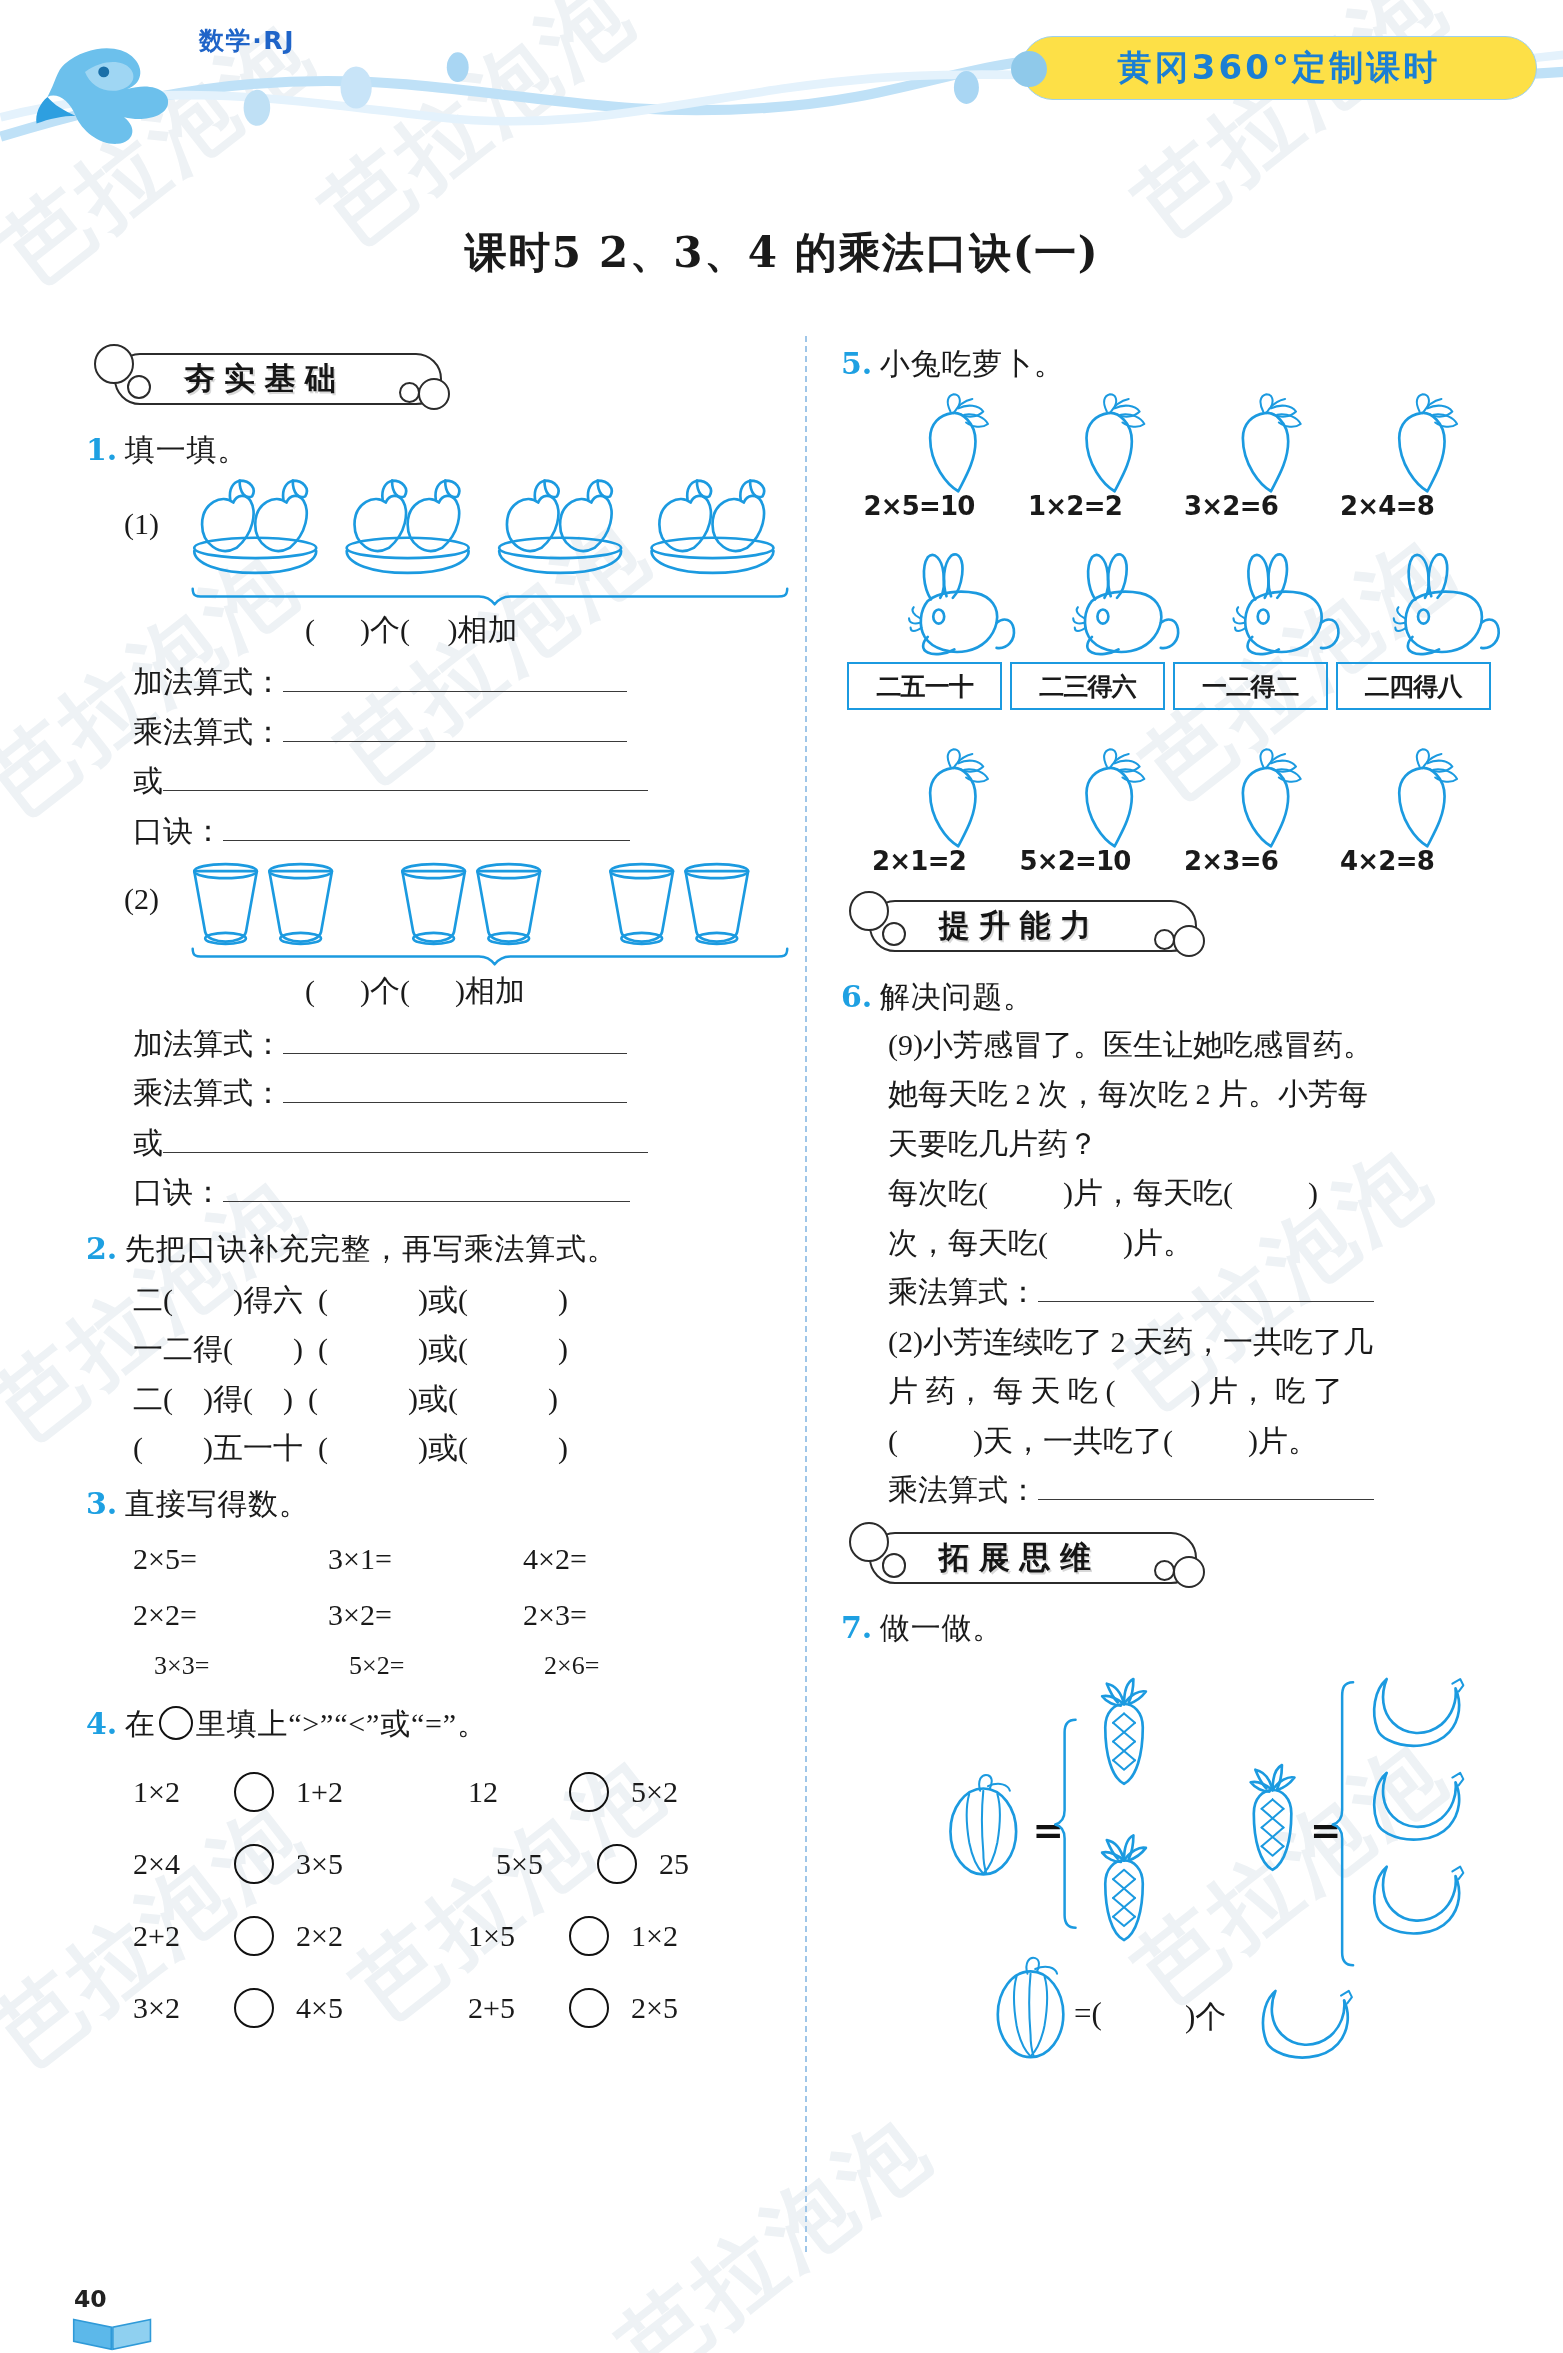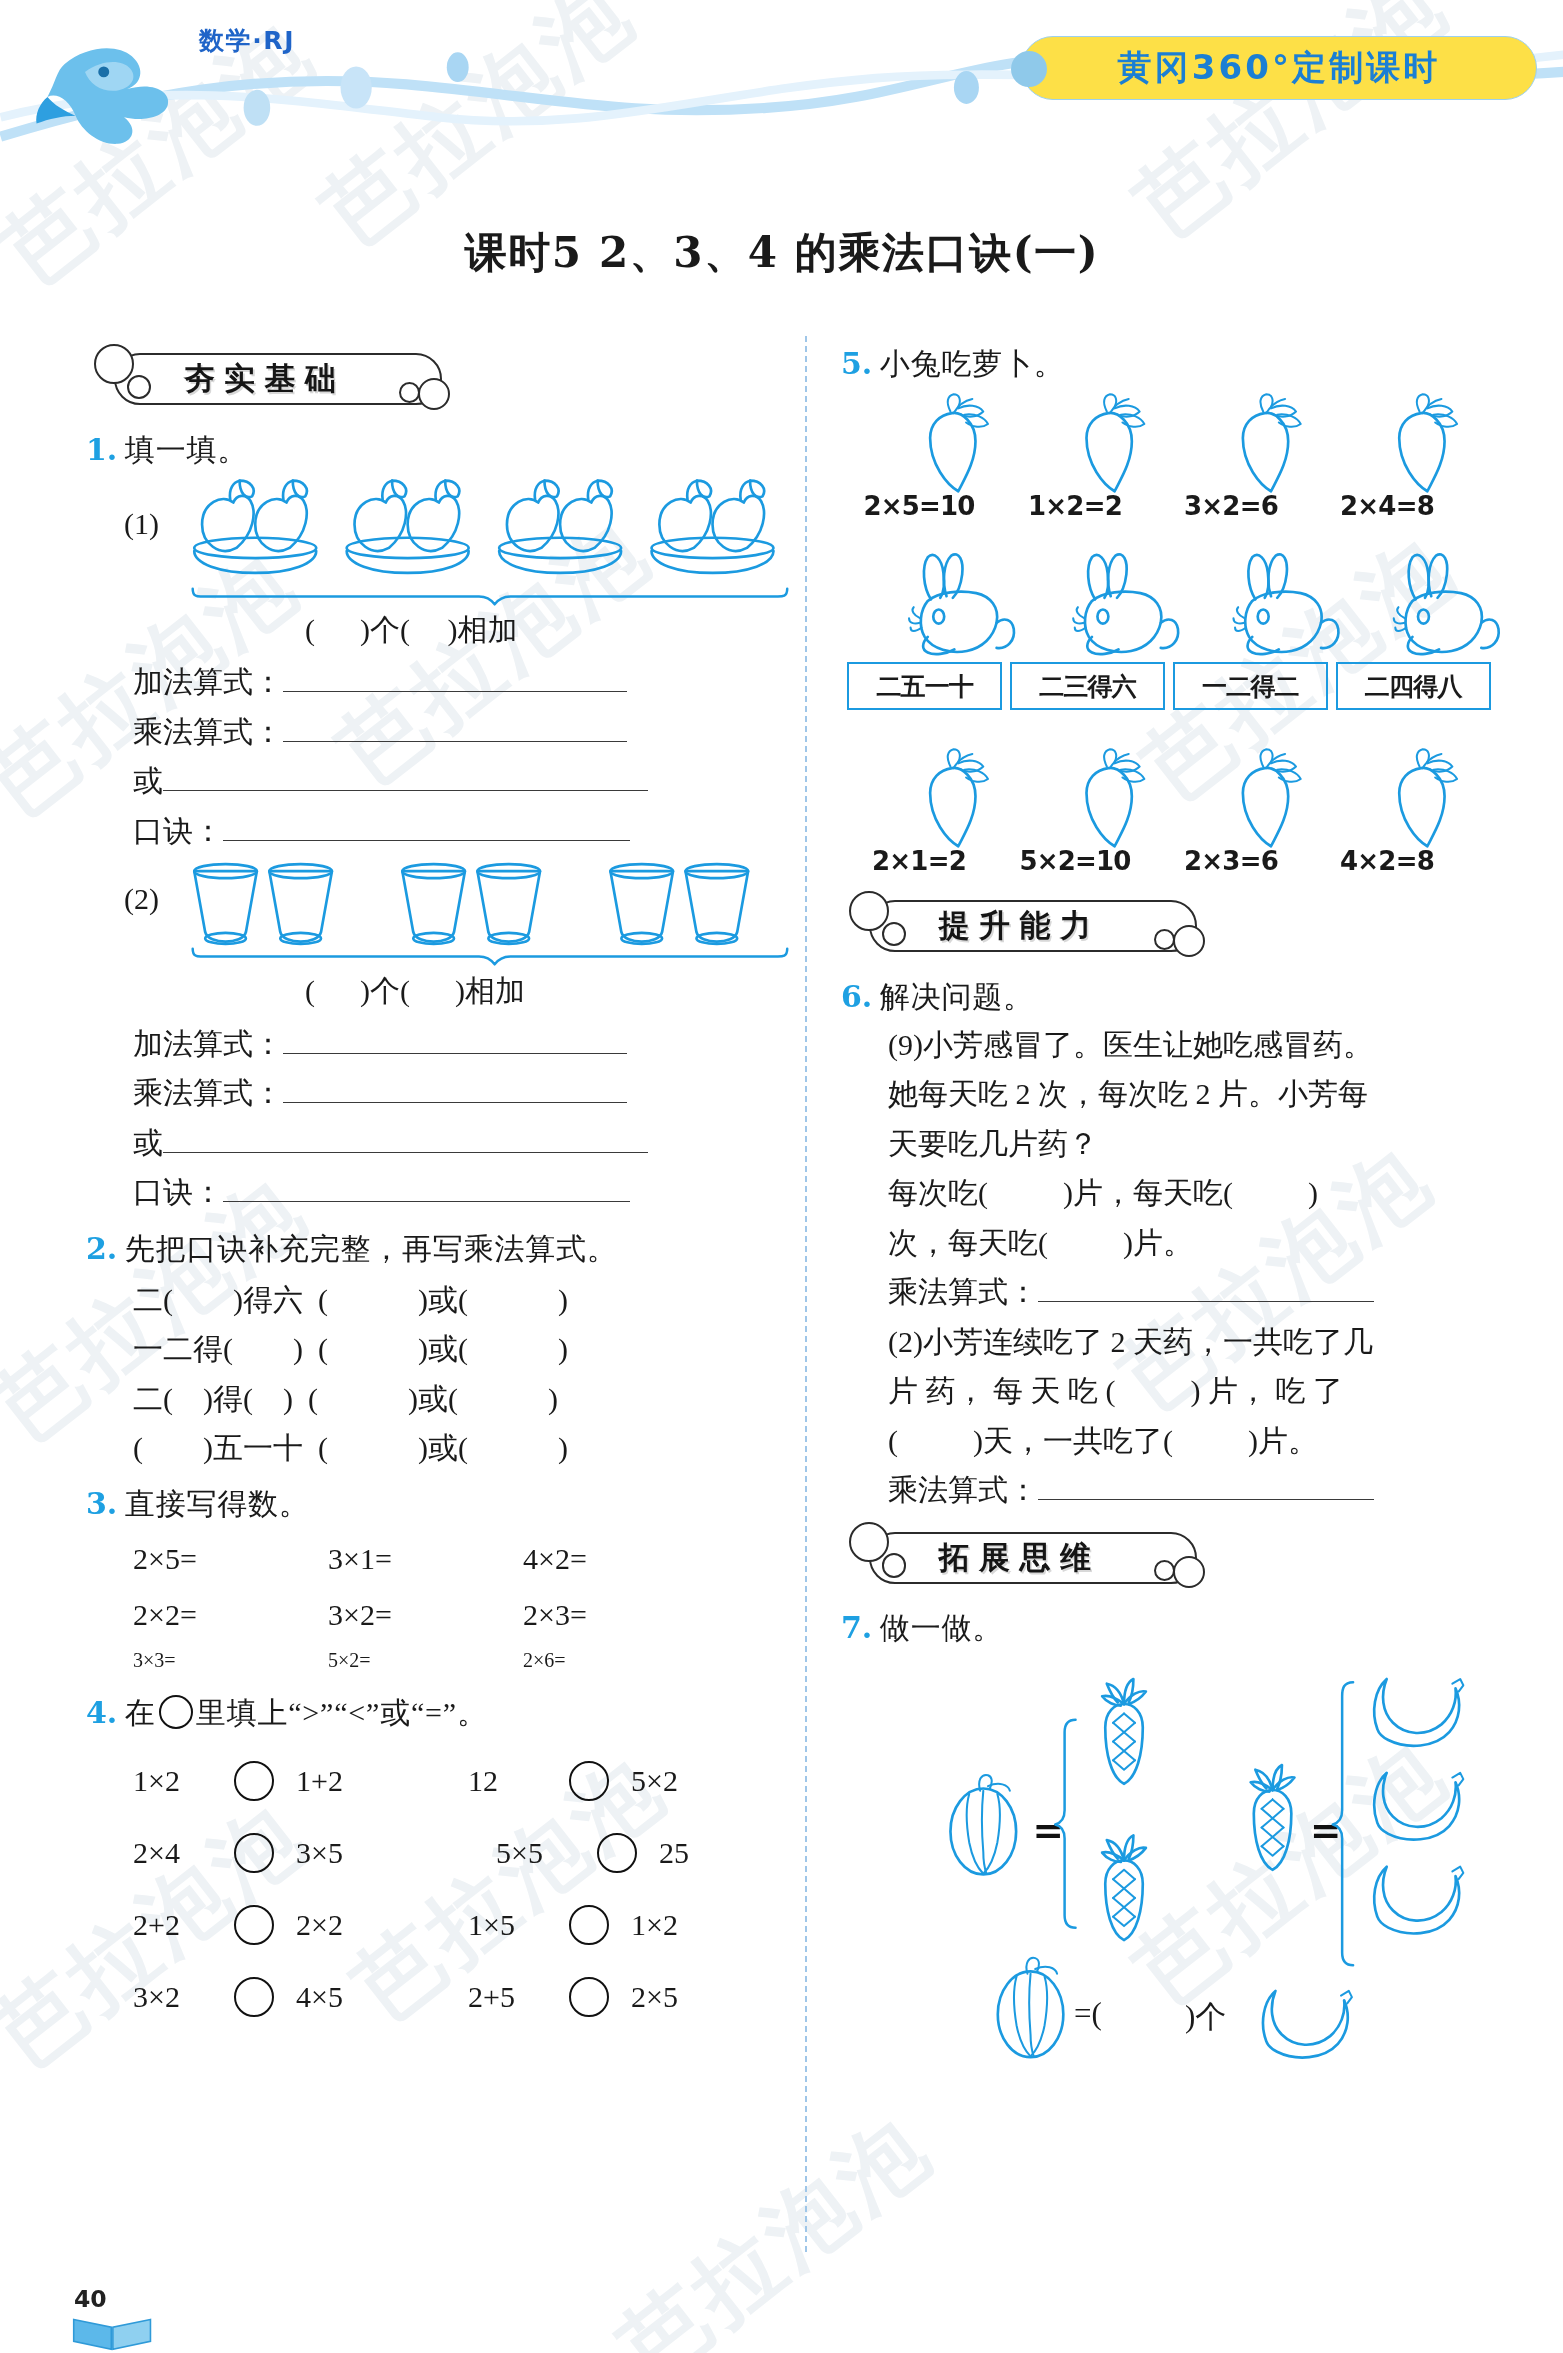--- a/index.html
+++ b/index.html
@@ -317,21 +317,21 @@
       <div style="display:flex;font-size:30px;line-height:1.85;">
         <span style="width:195px;">2×5=</span>
         <span style="width:195px;">3×1=</span>
         <span style="width:195px;">4×2=</span>
       </div>
       <div style="display:flex;font-size:30px;line-height:1.85;">
         <span style="width:195px;">2×2=</span>
         <span style="width:195px;">3×2=</span>
         <span style="width:195px;">2×3=</span>
       </div>
-      <div style="display:flex;font-size:20px;line-height:1.85;">
+      <div style="display:flex;font-size:26px;line-height:1.85;margin-left:21px;">
         <span style="width:195px;">3×3=</span>
         <span style="width:195px;">5×2=</span>
         <span style="width:195px;">2×6=</span>
       </div>
     </div>
   </div>
 
   <div class="q" style="margin-top:14px;">
     <div style="font-size:30px;">
       <span class="qnum">4.</span>

